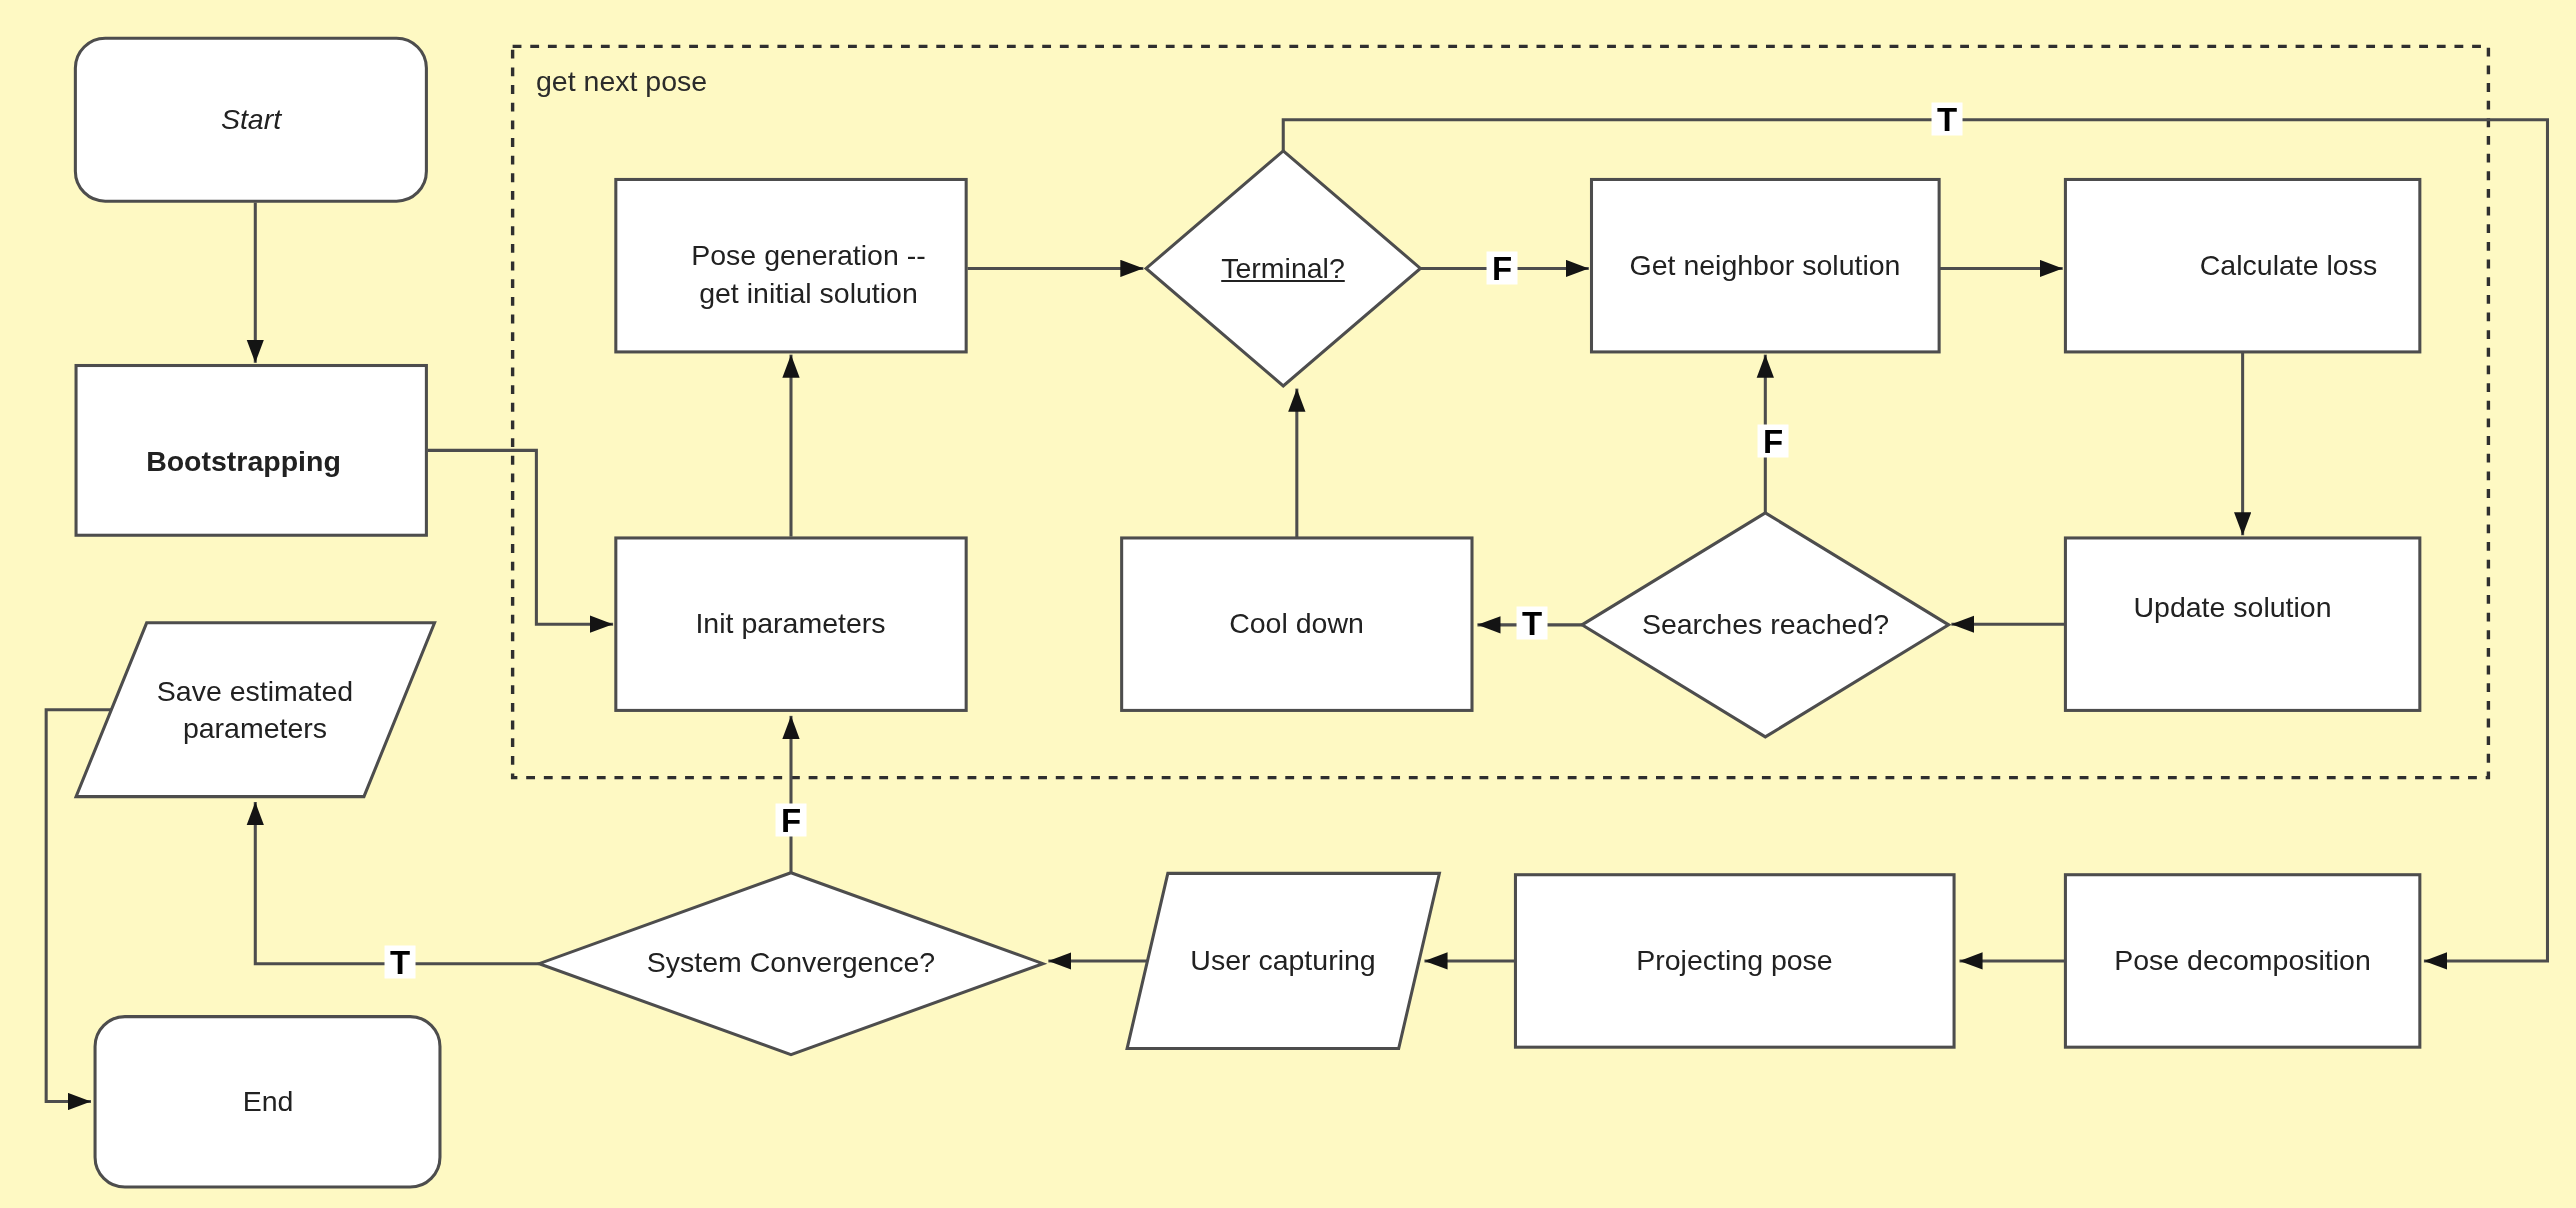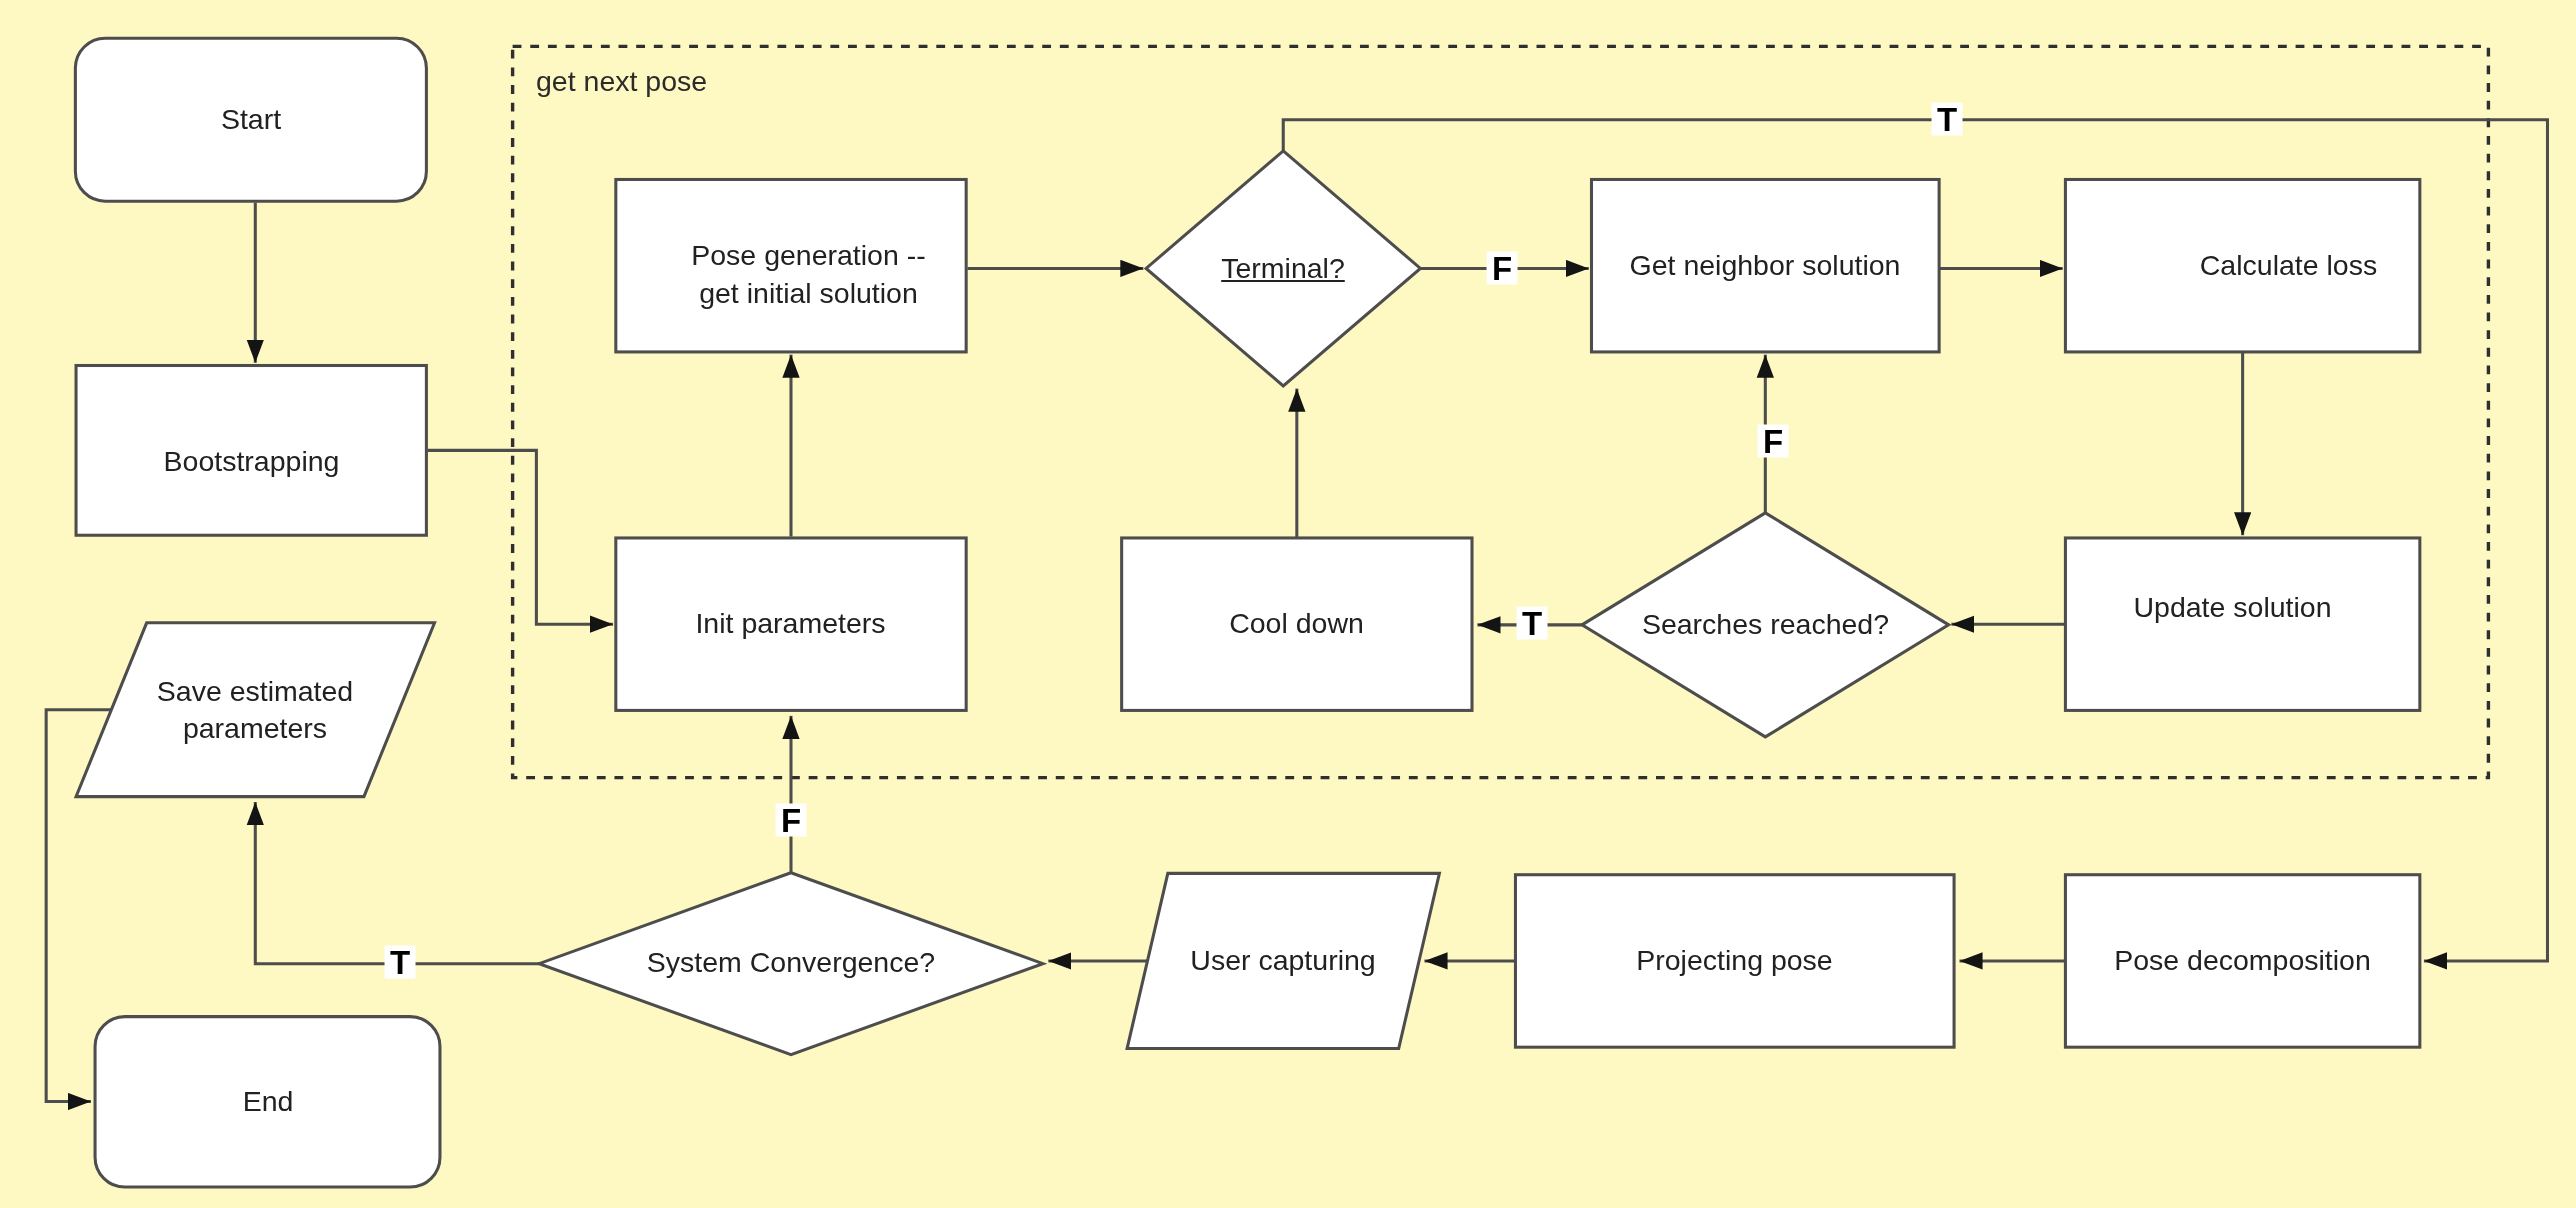--- a/index.html
+++ b/index.html
@@ -90,22 +90,22 @@
       <polygon points="1165,1285 1536,1419 1165,1553 794,1419"></polygon>
       <polygon points="1720,1286 2120,1286 2060,1544 1660,1544"></polygon>
       <rect x="2232" y="1288" width="646" height="254"></rect>
       <rect x="3042" y="1288" width="522" height="254"></rect>
       <rect x="140" y="1497" width="508" height="251" rx="44"></rect>
     </g>
   </svg>
 
   <div class="region-label">get next pose</div>
 
-  <div class="node-label" style="left:74px; top:37px;  width:354px; height:166px;">Start</div>
-  <div class="node-label" style="left:75px; top:364px; width:353px; height:196px;">Bootstrapping</div>
+  <div class="node-label" style="left:74px; top:37px;  width:354px; height:166px;font-style:italic;">Start</div>
+  <div class="node-label" style="left:67px; top:364px; width:353px; height:196px;font-weight:bold;">Bootstrapping</div>
   <div class="node-label" style="left:614px; top:187px; width:389px; height:175px;">
     <span>Pose generation --</span>
     <span>get initial solution</span>
   </div>
   <div class="node-label" style="left:1146px; top:151px; width:274px; height:235px;text-decoration:underline;">Terminal?</div>
   <div class="node-label" style="left:1590px; top:178px; width:350px; height:175px;">Get neighbor solution</div>
   <div class="node-label" style="left:2064px; top:178px; width:357px; height:175px;margin-left:46px;">Calculate loss</div>
   <div class="node-label" style="left:614px; top:536px; width:353px; height:175px;">Init parameters</div>
   <div class="node-label" style="left:1120px; top:536px; width:353px; height:175px;">Cool down</div>
   <div class="node-label" style="left:1582px; top:513px; width:367px; height:224px;">Searches reached?</div>

